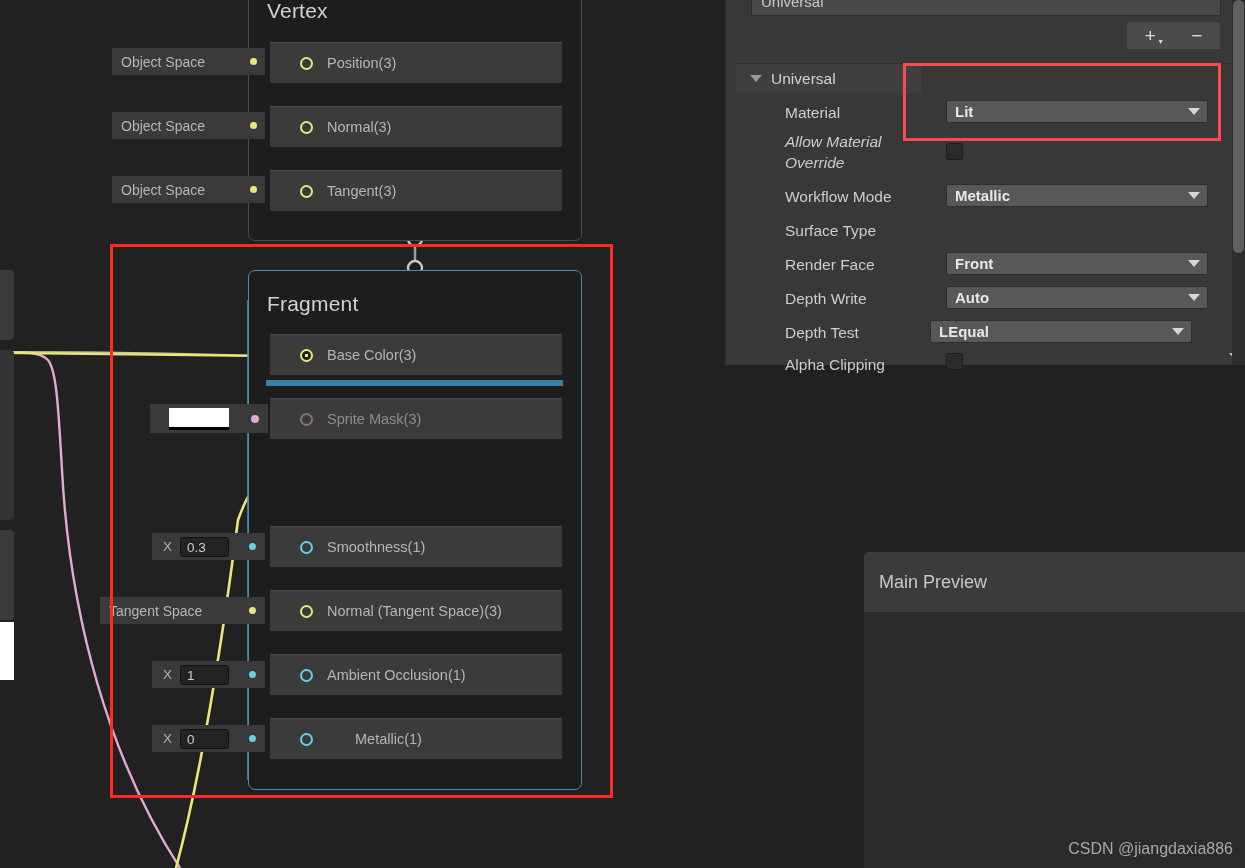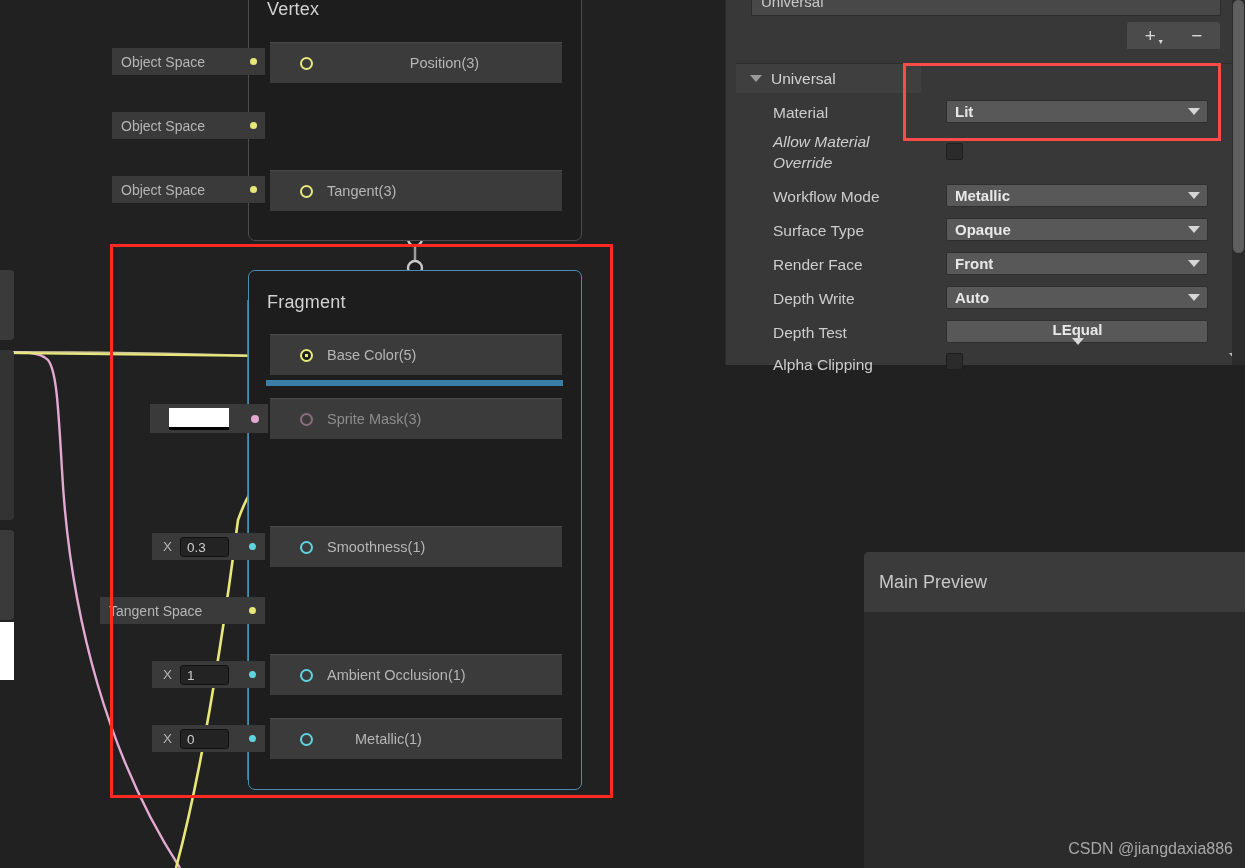--- a/index.html
+++ b/index.html
@@ -36,21 +36,21 @@
     left: 248px; top: -38px; width: 332px; height: 277px;
   }
   .stack.fragment {
     left: 248px; top: 270px; width: 332px; height: 518px;
     border-color: #4a8fb0;
     background: #1d1d1d;
   }
   .stack-title {
     position: absolute;
     left: 18px;
-    font-size: 18px;
+    font-size: 21px;
     color: #d2d2d2;
     letter-spacing: 0.2px;
   }
   .stack.vertex .stack-title { top: 36px; }
   .stack.fragment .stack-title { top: 21px; }
 
   
   .block-row {
     position: absolute;
     left: 21px;
@@ -249,20 +249,21 @@
     display: flex;
     align-items: flex-start;
   }
   .insp-row .lab {
     width: 175px;
     padding-left: 47px;
     box-sizing: border-box;
     font-size: 15.5px;
     color: #cdcdcd;
     line-height: 23px;
+    margin-left: 12px;
   }
   .dropdown {
     position: absolute;
     height: 23px;
     background: #585858;
     border: 1px solid #2f2f2f;
     border-radius: 2px;
     box-sizing: border-box;
     display: flex;
     align-items: center;
@@ -373,23 +374,27 @@
     </svg>
 
     <div class="edge-node" style="top:270px; height:70px; border-radius:0 4px 4px 0;"></div>
     <div class="edge-node" style="top:350px; height:170px; border-radius:0 4px 4px 0; background:#333;"></div>
     <div class="edge-node" style="top:530px; height:90px; border-radius:0 4px 4px 0;"></div>
     <div style="position:absolute; left:0; top:622px; width:14px; height:58px; background:#ffffff;"></div>
 
     <div class="stack vertex">
       <div class="stack-title">Vertex</div>
 
-      <div class="block-row" style="top:79px;justify-content:center;">
+      <div class="block-row" style="top:79px;">
         <span class="port"></span>
         <span class="block-label">Position(3)</span>
+      </div>
+      <div class="block-row" style="top:143px;">
+        <span class="port"></span>
+        <span class="block-label">Normal(3)</span>
       </div>
       <div class="block-row" style="top:207px;">
         <span class="port"></span>
         <span class="block-label">Tangent(3)</span>
       </div>
     </div>
 
     <div class="side-widget" style="left:112px; top:48px; width:153px;">
       <span class="sw-text">Object Space</span>
       <span class="sw-dot" style="margin-left:auto;"></span>
@@ -401,34 +406,38 @@
     <div class="side-widget" style="left:112px; top:176px; width:153px;">
       <span class="sw-text">Object Space</span>
       <span class="sw-dot" style="margin-left:auto;"></span>
     </div>
 
     <div class="stack fragment">
       <div class="stack-title">Fragment</div>
 
       <div class="block-row" style="top:63px;">
         <span class="port filled"></span>
-        <span class="block-label">Base Color(5)</span>
+        <span class="block-label">Base Color(3)</span>
       </div>
 
       <div class="block-row" style="top:127px;">
         <span class="port pink"></span>
         <span class="block-label dim">Sprite Mask(3)</span>
       </div>
 
 
       <div class="block-row" style="top:255px;">
         <span class="port cyan"></span>
         <span class="block-label">Smoothness(1)</span>
       </div>
 
+      <div class="block-row" style="top:319px;">
+        <span class="port"></span>
+        <span class="block-label">Normal (Tangent Space)(3)</span>
+      </div>
 
       <div class="block-row" style="top:383px;">
         <span class="port cyan"></span>
         <span class="block-label">Ambient Occlusion(1)</span>
       </div>
 
       <div class="block-row" style="top:447px;padding-left:28px;">
         <span class="port cyan"></span>
         <span class="block-label">Metallic(1)</span>
       </div>
@@ -505,45 +514,41 @@
       <span class="lab">Workflow Mode</span>
     </div>
     <div class="dropdown" style="left:220px; top:246px; width:262px;">
       <span>Metallic</span>
       <span class="dd-caret"></span>
     </div>
 
     <div class="insp-row" style="top:281px;">
       <span class="lab">Surface Type</span>
     </div>
-    <div class="dropdown" style="left:220px; top:280px; width:262px;">
-      <span>Opaque</span>
-      <span class="dd-caret"></span>
-    </div>
 
     <div class="insp-row" style="top:315px;">
       <span class="lab">Render Face</span>
     </div>
     <div class="dropdown" style="left:220px; top:314px; width:262px;">
       <span>Front</span>
       <span class="dd-caret"></span>
     </div>
 
     <div class="insp-row" style="top:349px;">
       <span class="lab">Depth Write</span>
     </div>
     <div class="dropdown" style="left:220px; top:348px; width:262px;">
       <span>Auto</span>
       <span class="dd-caret"></span>
     </div>
 
     <div class="insp-row" style="top:383px;">
       <span class="lab">Depth Test</span>
     </div>
-    <div class="dropdown" style="left:220px; top:382px; width:262px;flex-direction:column;">
+    <div class="dropdown" style="left:204px; top:382px; width:262px;">
       <span>LEqual</span>
       <span class="dd-caret"></span>
     </div>
 
     <div class="insp-row" style="top:415px;">
       <span class="lab">Alpha Clipping</span>
     </div>
     <div class="checkbox" style="left:220px; top:415px;"></div>
 
     <div class="insp-bottom-caret"></div>

